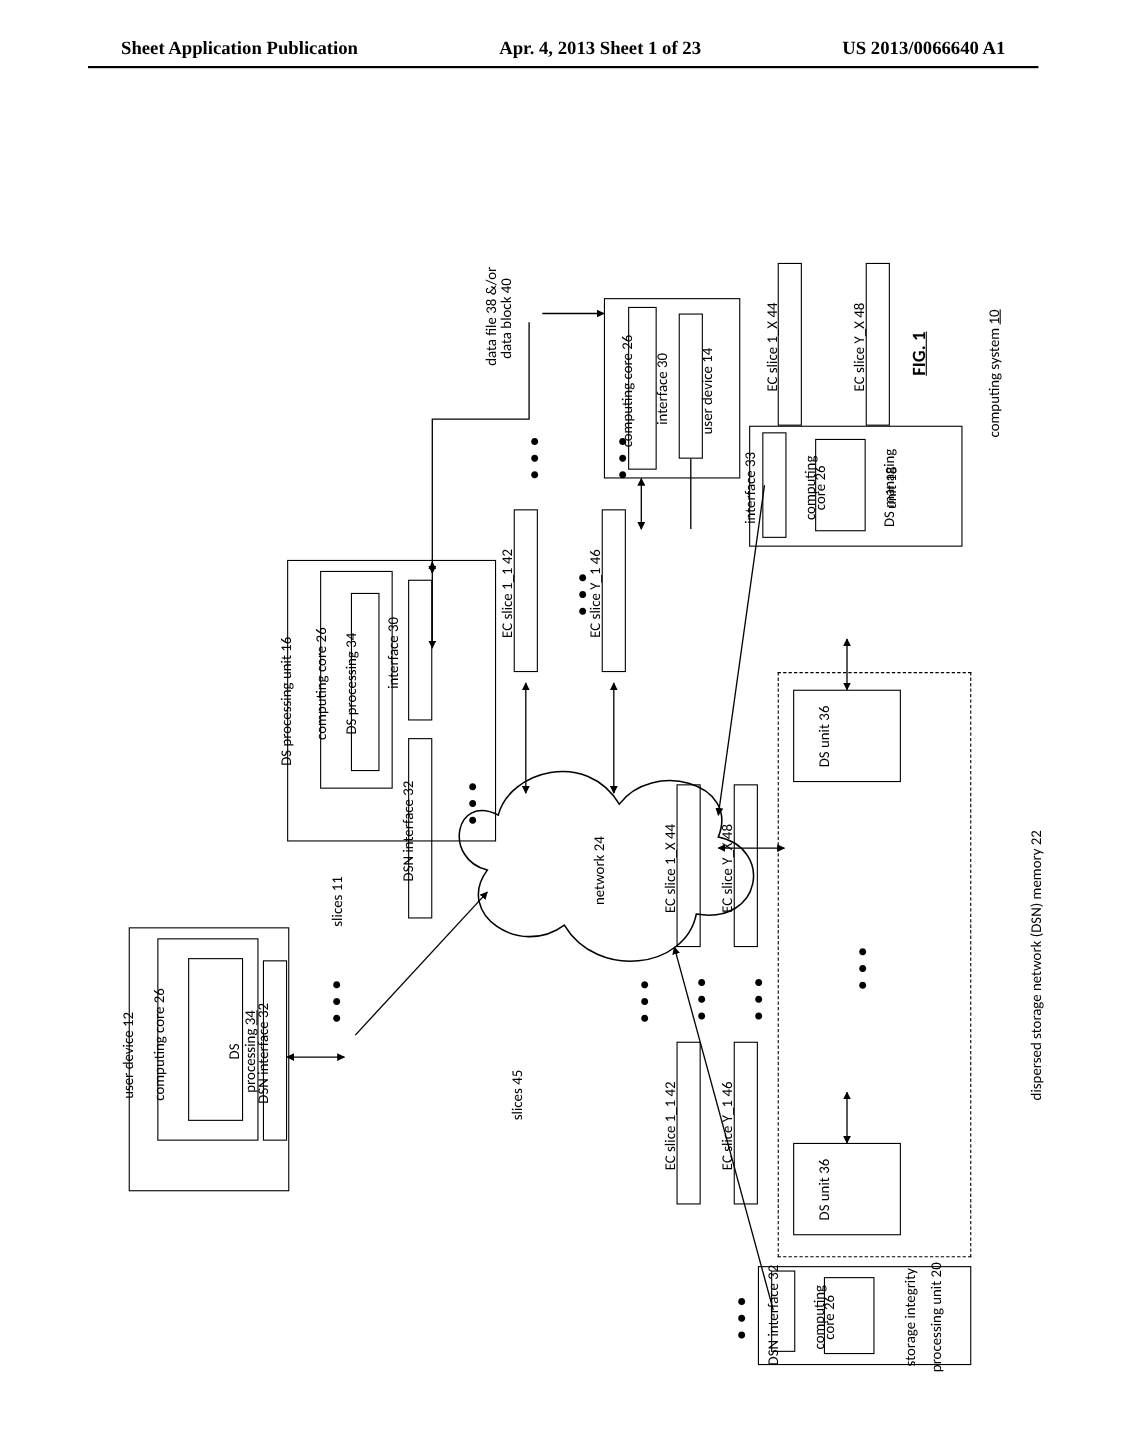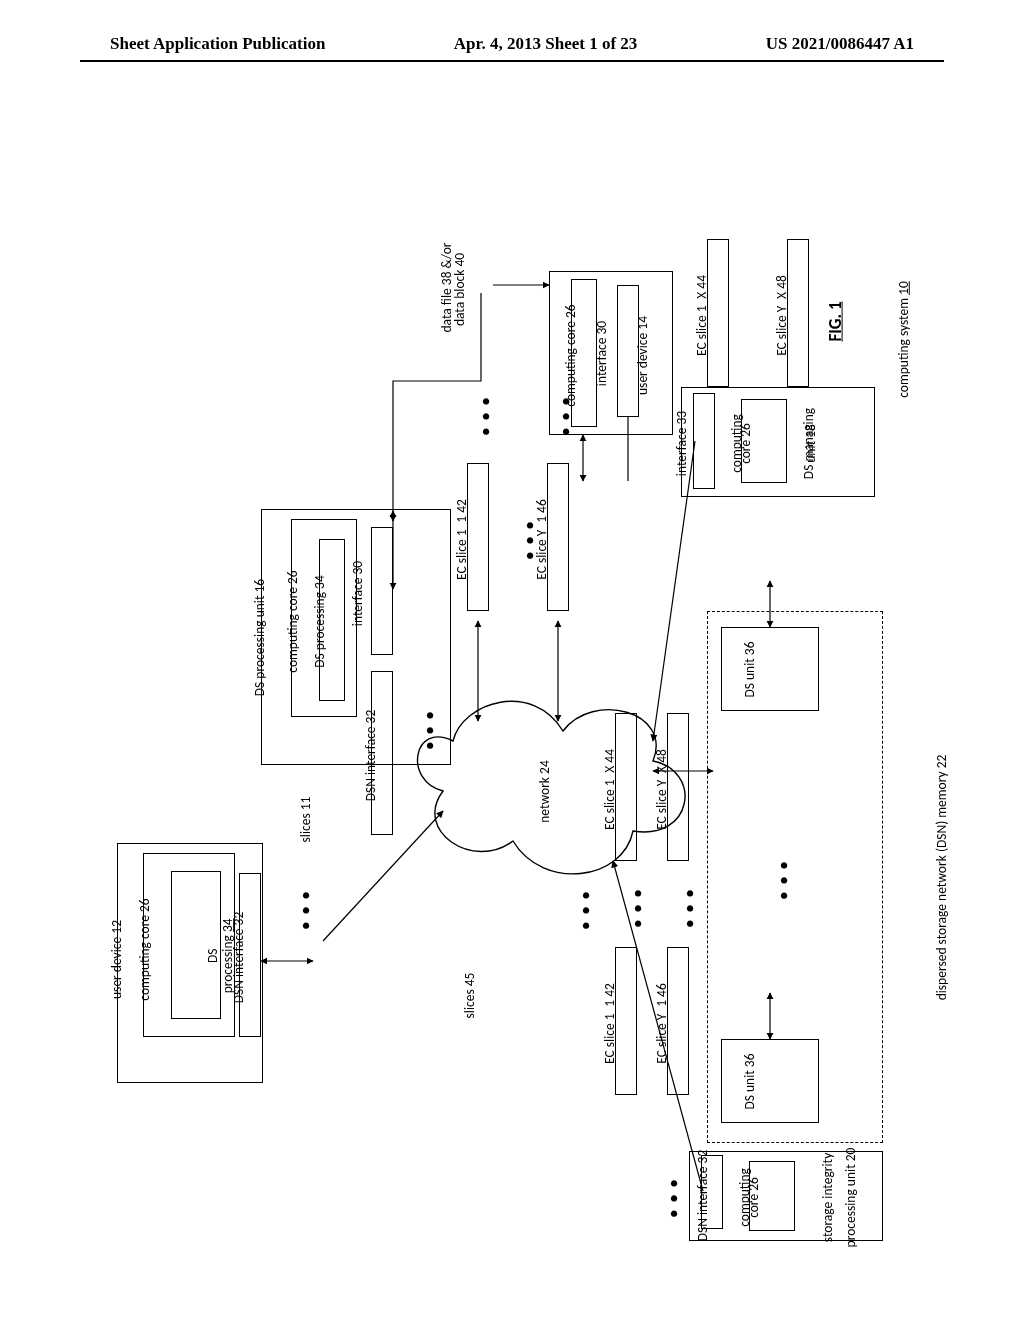--- a/index.html
+++ b/index.html
@@ -28,21 +28,21 @@
   .figcap { font-weight: bold; text-decoration: underline; }
   .dots { font-weight: bold; letter-spacing: 2px; }
 </style>
 </head>
 <body>
 
 <div class="page">
   <div class="header">
     <span class="left">Sheet Application Publication</span>
     <span class="mid">Apr. 4, 2013  Sheet 1 of 23</span>
-    <span class="right">US 2021/0086447 A1</span>
+    <span class="right">US 2013/0066640 A1</span>
   </div>
   <hr class="topline">
 
   <div class="diagram-shell">
 
     <div class="box" style="left:4px; top:662px; width:146px; height:240px;"></div>
 
     <div class="box" style="left:30px; top:672px; width:92px; height:184px;"></div>
 
     <div class="box" style="left:58px; top:690px; width:50px; height:148px;"></div>

